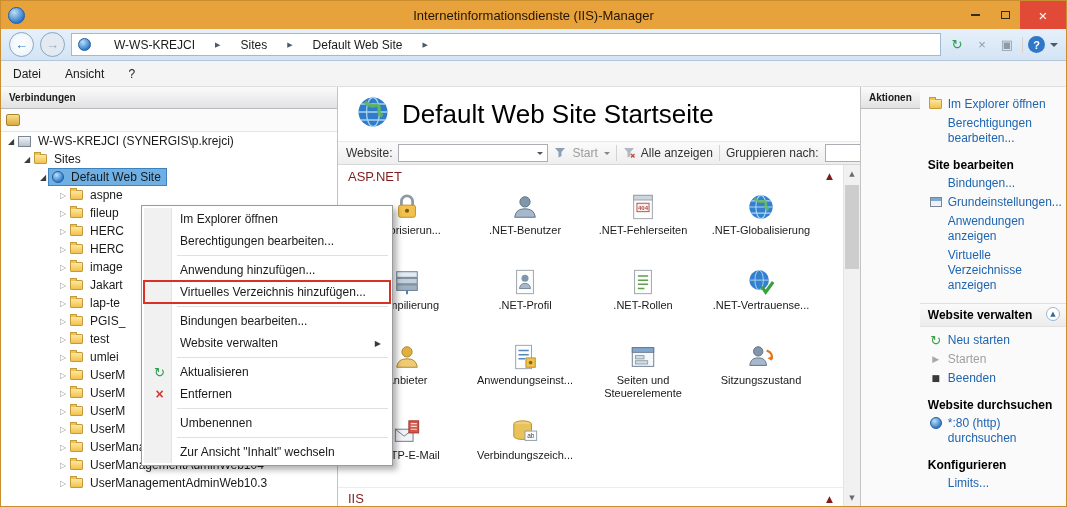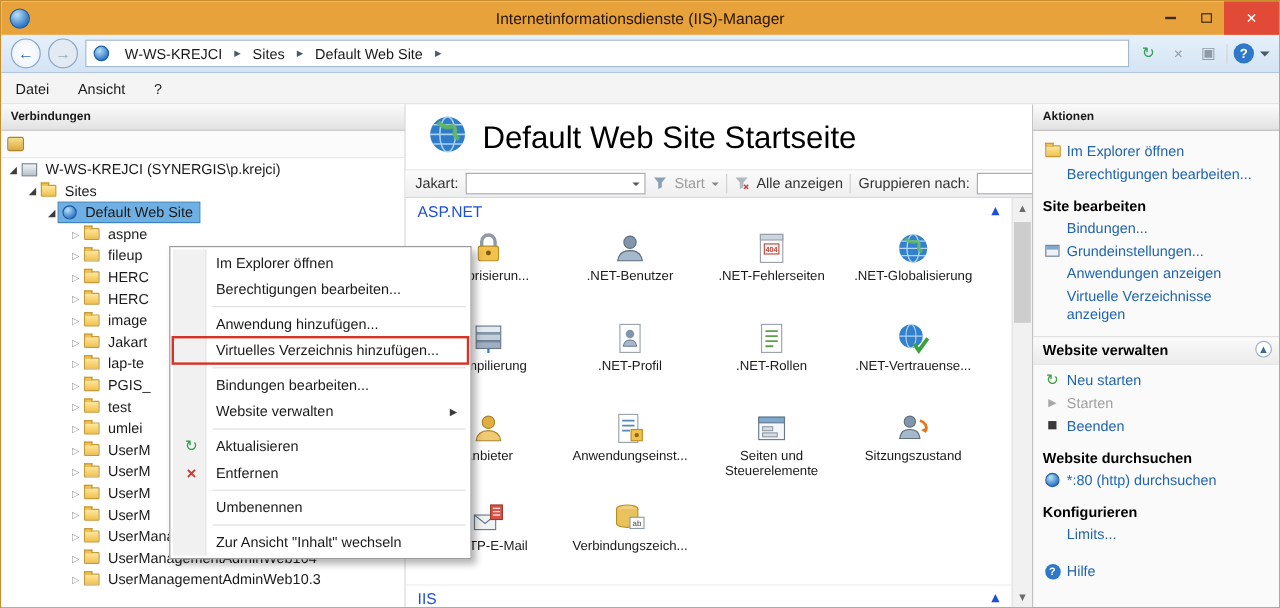--- a/index.html
+++ b/index.html
@@ -22,21 +22,21 @@
   
   .toolbar{height:32px;background:linear-gradient(#E6F0FA,#D4E4F4);border-bottom:1px solid #B3C7DC;
     display:flex;align-items:center;padding:0 8px;gap:6px}
   .navbtn{width:25px;height:25px;border-radius:50%;border:1px solid #89A6C6;flex:none;
     background:radial-gradient(#fff,#E9F1FA);display:flex;align-items:center;justify-content:center;
     color:#2B71C3;font-size:13px;cursor:pointer}
   .navbtn.back::before{content:"←"}
   .navbtn.fwd{color:#9AA8B8;background:#E3EAF2}
   .navbtn.fwd::before{content:"→"}
   .addr{flex:1;height:23px;background:#fff;border:1px solid #A3B9CF;display:flex;align-items:center;
-    padding:0 6px;font-size:12px;gap:4px;overflow:hidden}
+    padding:0 6px;font-size:12px;gap:14px;overflow:hidden}
   .addr .mini-globe{width:13px;height:13px;border-radius:50%;flex:none;margin-right:4px;
     background:radial-gradient(circle at 35% 30%,#B8E0F7,#2E77C9 75%);border:1px solid #1E5C9E}
   .crumb{padding:1px 5px;cursor:pointer;white-space:nowrap}
   .crumb-sep{font-size:7px;color:#4A5A6A;padding:0 1px}
   .crumb-sep::before{content:"▶"}
   .tb-icons{display:flex;align-items:center;gap:5px;flex:none}
   .tbico{width:20px;height:20px;display:flex;align-items:center;justify-content:center;font-size:13px;cursor:pointer}
   .tbico.green{color:#2E9E4F}
   .tbico.gray{color:#8E9AA6}
   .helpico{width:17px;height:17px;border-radius:50%;background:#2E77C9;color:#fff;font-size:11px;font-weight:bold;
@@ -86,38 +86,38 @@
     border-bottom:1px solid #D8D8D8;display:flex;align-items:center;gap:6px;padding:0 8px;font-size:12px;
     color:#333;overflow:hidden;white-space:nowrap;flex:none}
   .combo{height:18px;background:#fff;border:1px solid #ABADB3;position:relative;flex:none;cursor:pointer}
   .combo::after{content:"";position:absolute;right:4px;top:7px;border:3px solid transparent;border-top-color:#555}
   .combo.filter{width:150px}
   .combo.group{width:110px}
   .vsep{width:1px;height:16px;background:#D2D2D2;flex:none}
   .dim{color:#9B9B9B}
   .smallcaret{width:0;height:0;border:3px solid transparent;border-top-color:#888;margin-top:3px}
   .features{flex:1;overflow:hidden;margin-right:17px}
-  .sec-hdr{height:22px;display:flex;align-items:center;padding:0 10px;color:#1d4ed8;font-size:13px}
+  .sec-hdr{height:22px;display:flex;align-items:center;padding:0 10px;color:#7f1d1d;font-size:13px}
   .sec-hdr .chev{margin-left:auto;font-size:9px;cursor:pointer}
   .sec-hdr .chev::before{content:"▲"}
   .sec-hdr.iis{border-top:1px solid #EDEDED}
   .grid{display:grid;grid-template-columns:repeat(4,118px);grid-auto-rows:75px;padding-left:10px;justify-items:center}
   .feat{width:114px;display:flex;flex-direction:column;align-items:center;text-align:center;font-size:11px;
     line-height:1.2;gap:3px;padding-top:2px;cursor:pointer}
   .fico{height:32px;display:flex;align-items:flex-end}
   
   .scrollbar{position:absolute;top:78px;right:0;bottom:0;width:17px;background:#F1F1F1;border-left:1px solid #E3E3E3}
   .sb-up,.sb-down{position:absolute;left:0;right:0;height:17px;display:flex;align-items:center;justify-content:center;
     font-size:7px;color:#6B6B6B;cursor:pointer}
   .sb-up{top:0}.sb-up::before{content:"▲"}
   .sb-down{bottom:0}.sb-down::before{content:"▼"}
   .sb-thumb{position:absolute;top:20px;left:1px;right:1px;height:84px;background:#CDCDCD;cursor:pointer}
 
   
-  .panel-right{width:206px;background:#FAFAFA;border-left:1px solid #C3C3C3;display:flex;flex-direction:column}
+  .panel-right{width:206px;background:#FAFAFA;border-left:1px solid #C3C3C3;display:flex;flex-direction:row}
   .actions{flex:1;padding:8px 8px 0;font-size:12px;overflow:hidden}
   .act{position:relative;padding:2px 0 2px 20px;color:#1F64B0;cursor:pointer;line-height:15px}
   .act.disabled{color:#A0A0A0}
   .aico{position:absolute;left:0;top:2px;width:16px;height:14px;display:flex;align-items:center;justify-content:center;font-size:11px}
   .aico.green{color:#3CA045;font-size:13px}
   .aico.green::before{content:"↻";font-family:"DejaVu Sans",sans-serif}
   .aico.play{color:#A8A8A8;font-size:9px}
   .aico.play::before{content:"▶";font-family:"DejaVu Sans",sans-serif}
   .aico.stop{color:#3A3A3A;font-size:9px}
   .aico.stop::before{content:"■";font-family:"DejaVu Sans",sans-serif}
@@ -318,21 +318,21 @@
       <div class="main-title">
         <span><svg width="34" height="34" viewBox="0 0 34 34">
               <circle cx="17" cy="17" r="14.5" fill="#2F7CCB"></circle>
               <ellipse cx="17" cy="17" rx="6.5" ry="14.5" fill="none" stroke="#A8D2F0" stroke-width="1.3"></ellipse>
               <path d="M2.5 17h29M5 9h24M5 25h24" stroke="#A8D2F0" stroke-width="1.3"></path>
               <path d="M9 7c3.5 3.5 7 4.5 10.5 3.5 2.5-1 4.5 1.5 3.5 4.5s1 4.5 3.5 6" fill="none" stroke="#5FB65B" stroke-width="3.6" opacity="0.9"></path>
             </svg></span>
         <h1>Default Web Site Startseite</h1>
       </div>
       <div class="filterbar">
-        <span>Jakart:</span>
+        <span>Website:</span>
         <span class="combo filter"></span>
         <span><svg width="12" height="12">
               <path d="M1 2h10L7.5 6v4l-3 1.5V6z" fill="#8AA0B4"></path>
             </svg></span>
         <span class="dim">Start</span>
         <span class="smallcaret"></span>
         <span class="vsep"></span>
         <span><svg width="12" height="12">
               <path d="M1 2h10L7.5 6v4l-3 1.5V6z" fill="#B0B8C0"></path>
               <path d="M8 8l3.5 3.5M11.5 8L8 11.5" stroke="#C04840" stroke-width="1.3"></path>

